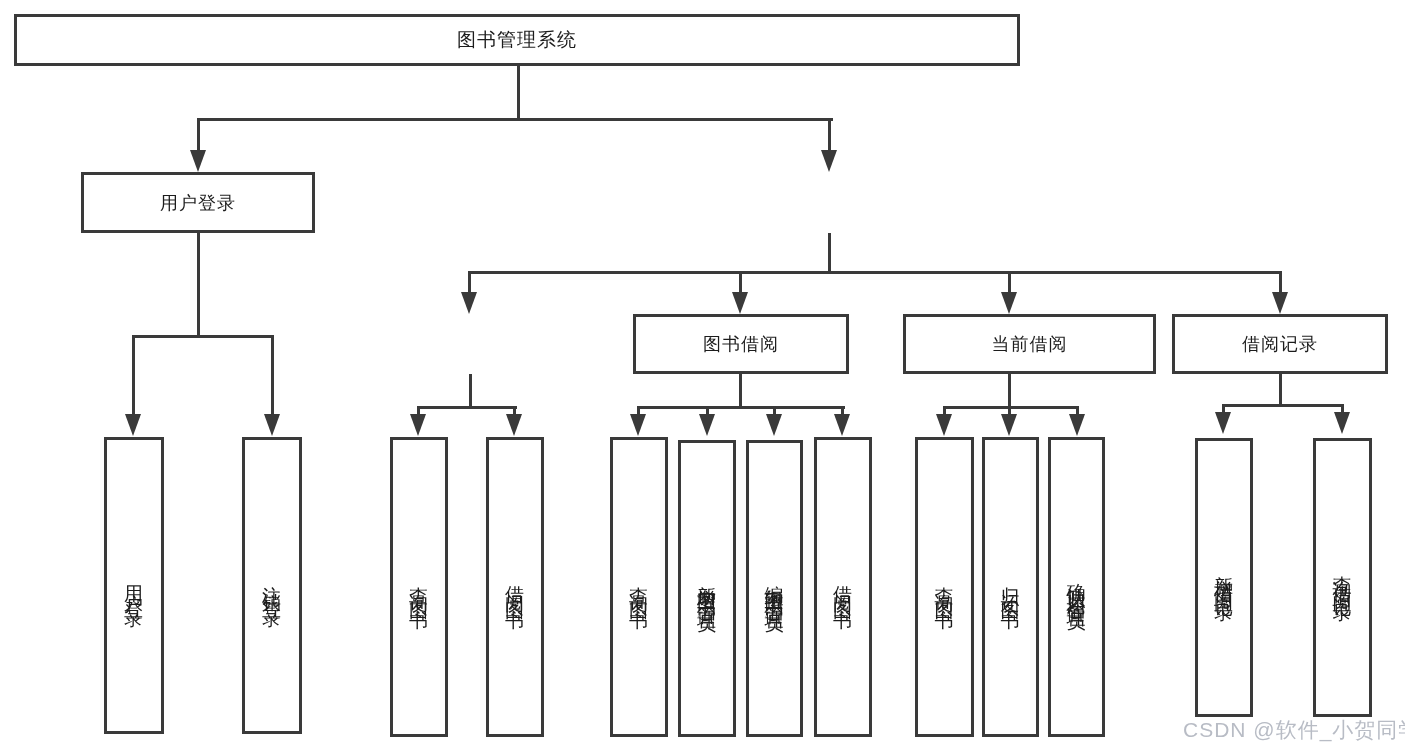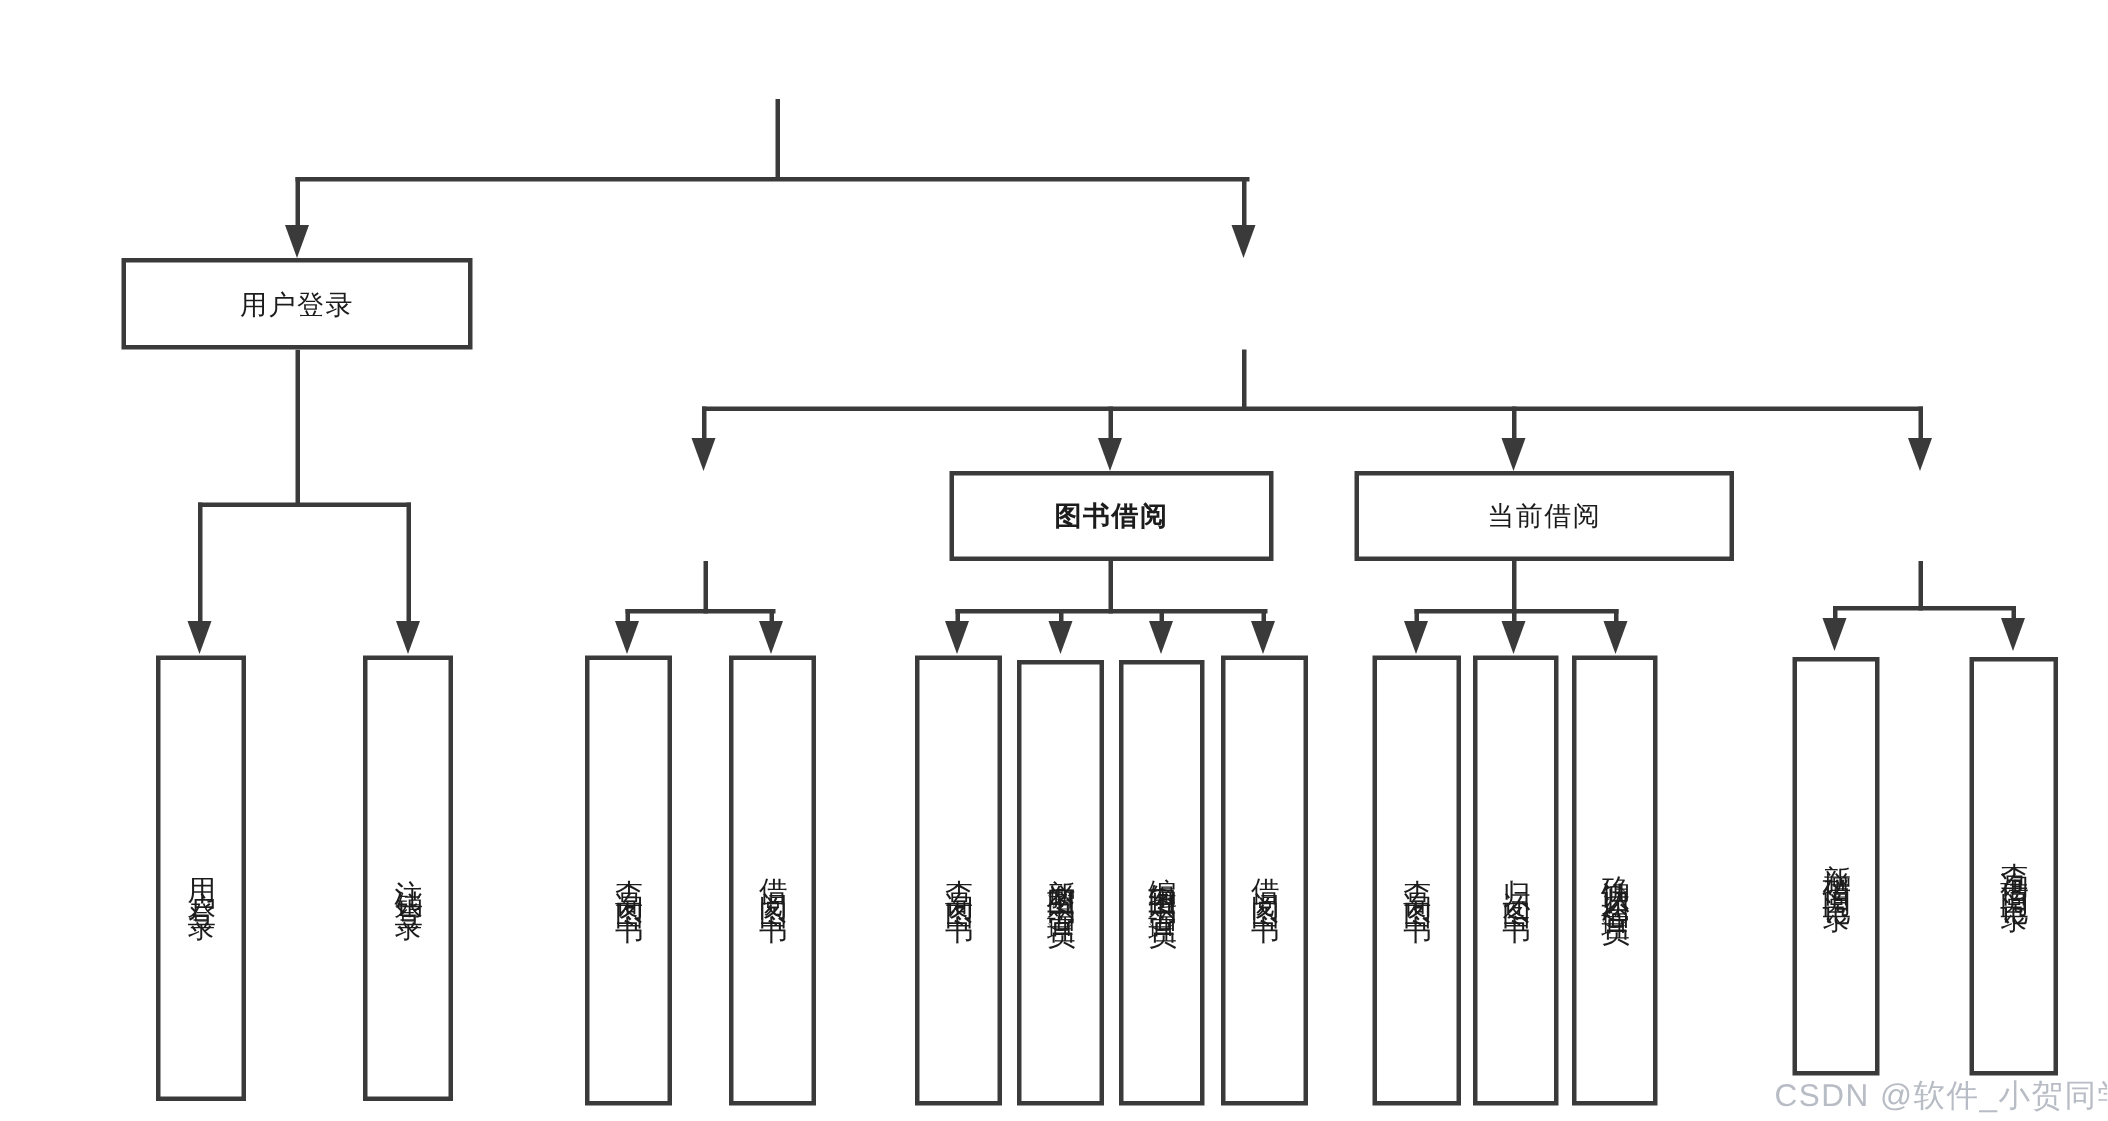--- a/index.html
+++ b/index.html
@@ -105,29 +105,31 @@
   <div class="v-line" style="left:1076px;top:406px;height:9px;"></div>
   <div class="arrow" style="left:1069px;top:414px;"></div>
 
   <div class="v-line" style="left:1279px;top:374px;height:33px;"></div>
   <div class="h-line" style="left:1222px;top:404px;width:122px;"></div>
   <div class="v-line" style="left:1222px;top:404px;height:9px;"></div>
   <div class="arrow" style="left:1215px;top:412px;"></div>
   <div class="v-line" style="left:1341px;top:404px;height:9px;"></div>
   <div class="arrow" style="left:1334px;top:412px;"></div>
 
+  <div class="node" style="left:14px;top:14px;width:1006px;height:52px;font-size:19px;">图书管理系统</div>
 
   <div class="node" style="left:81px;top:172px;width:234px;height:61px;">用户登录</div>
 
 
 
-  <div class="node" style="left:633px;top:314px;width:216px;height:60px;font-weight:bold;">图书借阅</div>
+  <div class="node" style="left:633px;top:314px;width:216px;height:60px;">图书借阅</div>
 
   <div class="node" style="left:903px;top:314px;width:253px;height:60px;">当前借阅</div>
 
+  <div class="node" style="left:1172px;top:314px;width:216px;height:60px;">借阅记录</div>
 
   <div class="node vnode" style="left:104px;top:437px;width:60px;height:297px;">用户登录</div>
   <div class="node vnode" style="left:242px;top:437px;width:60px;height:297px;">注销登录</div>
 
   <div class="node vnode" style="left:390px;top:437px;width:58px;height:300px;">查询图书</div>
   <div class="node vnode" style="left:486px;top:437px;width:58px;height:300px;">借阅图书</div>
 
   <div class="node vnode" style="left:610px;top:437px;width:58px;height:300px;">查询图书</div>
   <div class="node vnode" style="left:678px;top:440px;width:58px;height:297px;letter-spacing:0.22em;">新增图书（管理员）</div>
   <div class="node vnode" style="left:746px;top:440px;width:57px;height:297px;letter-spacing:0.22em;">编辑图书（管理员）</div>

